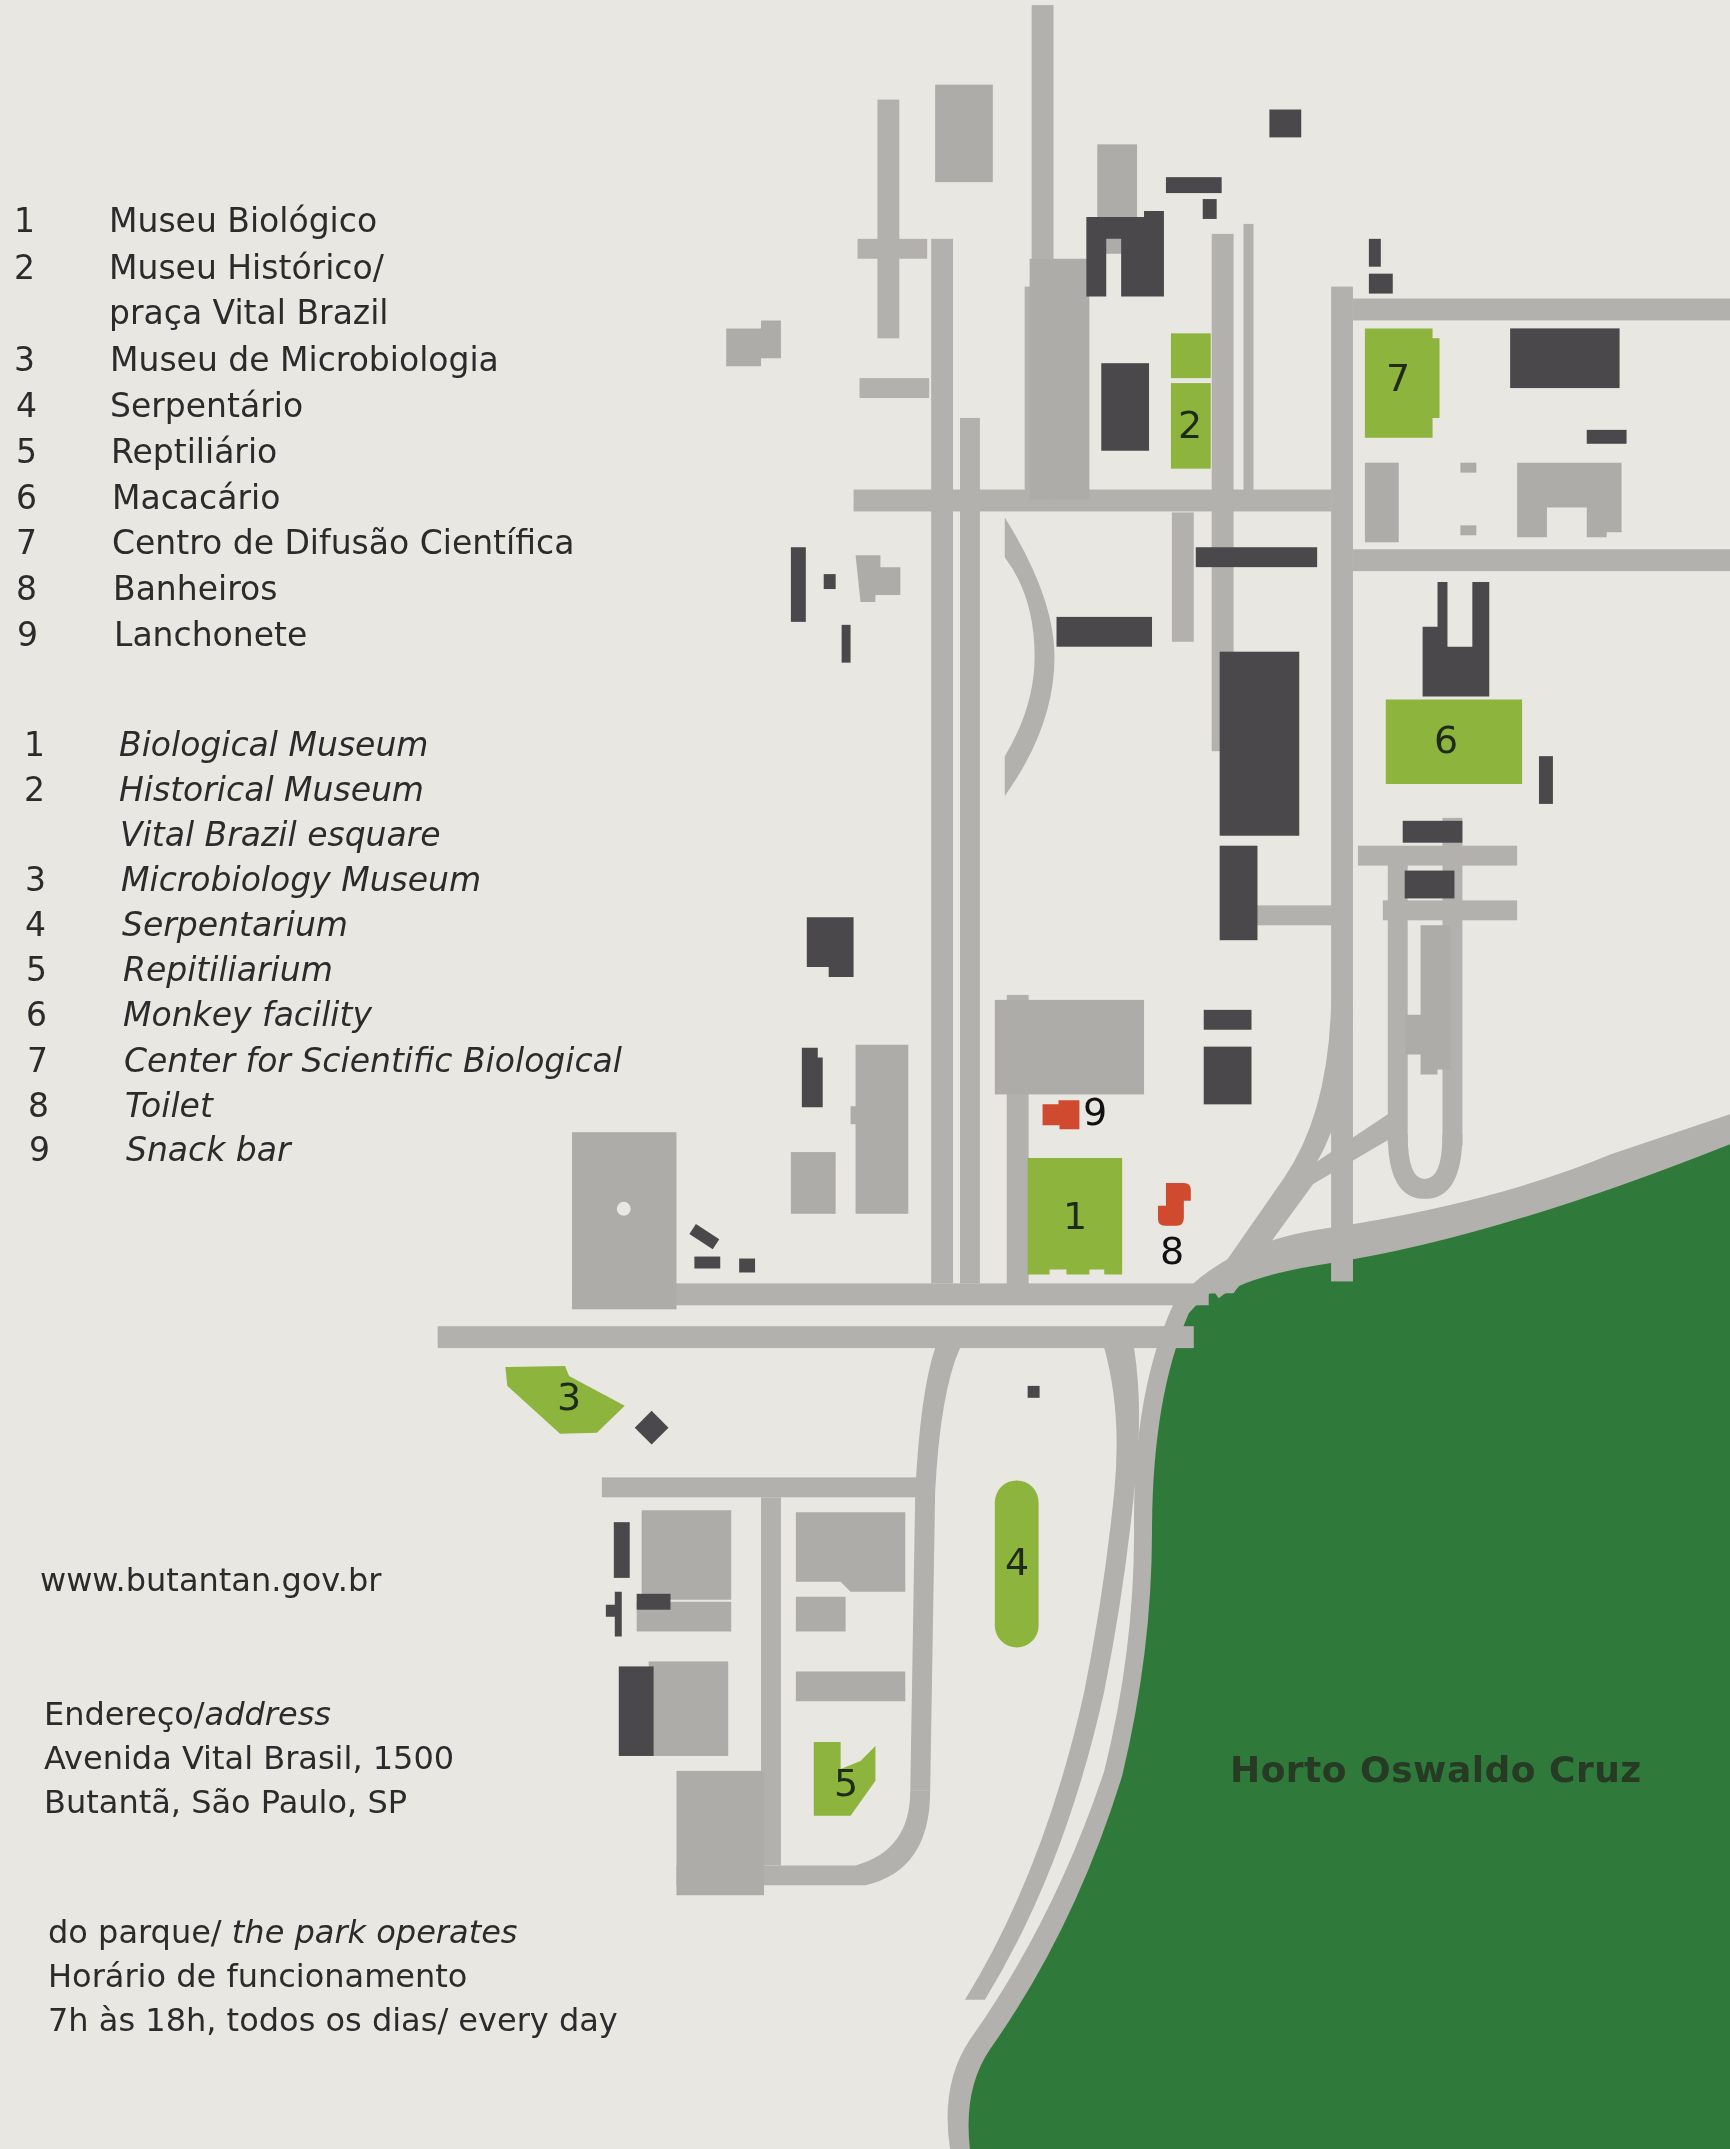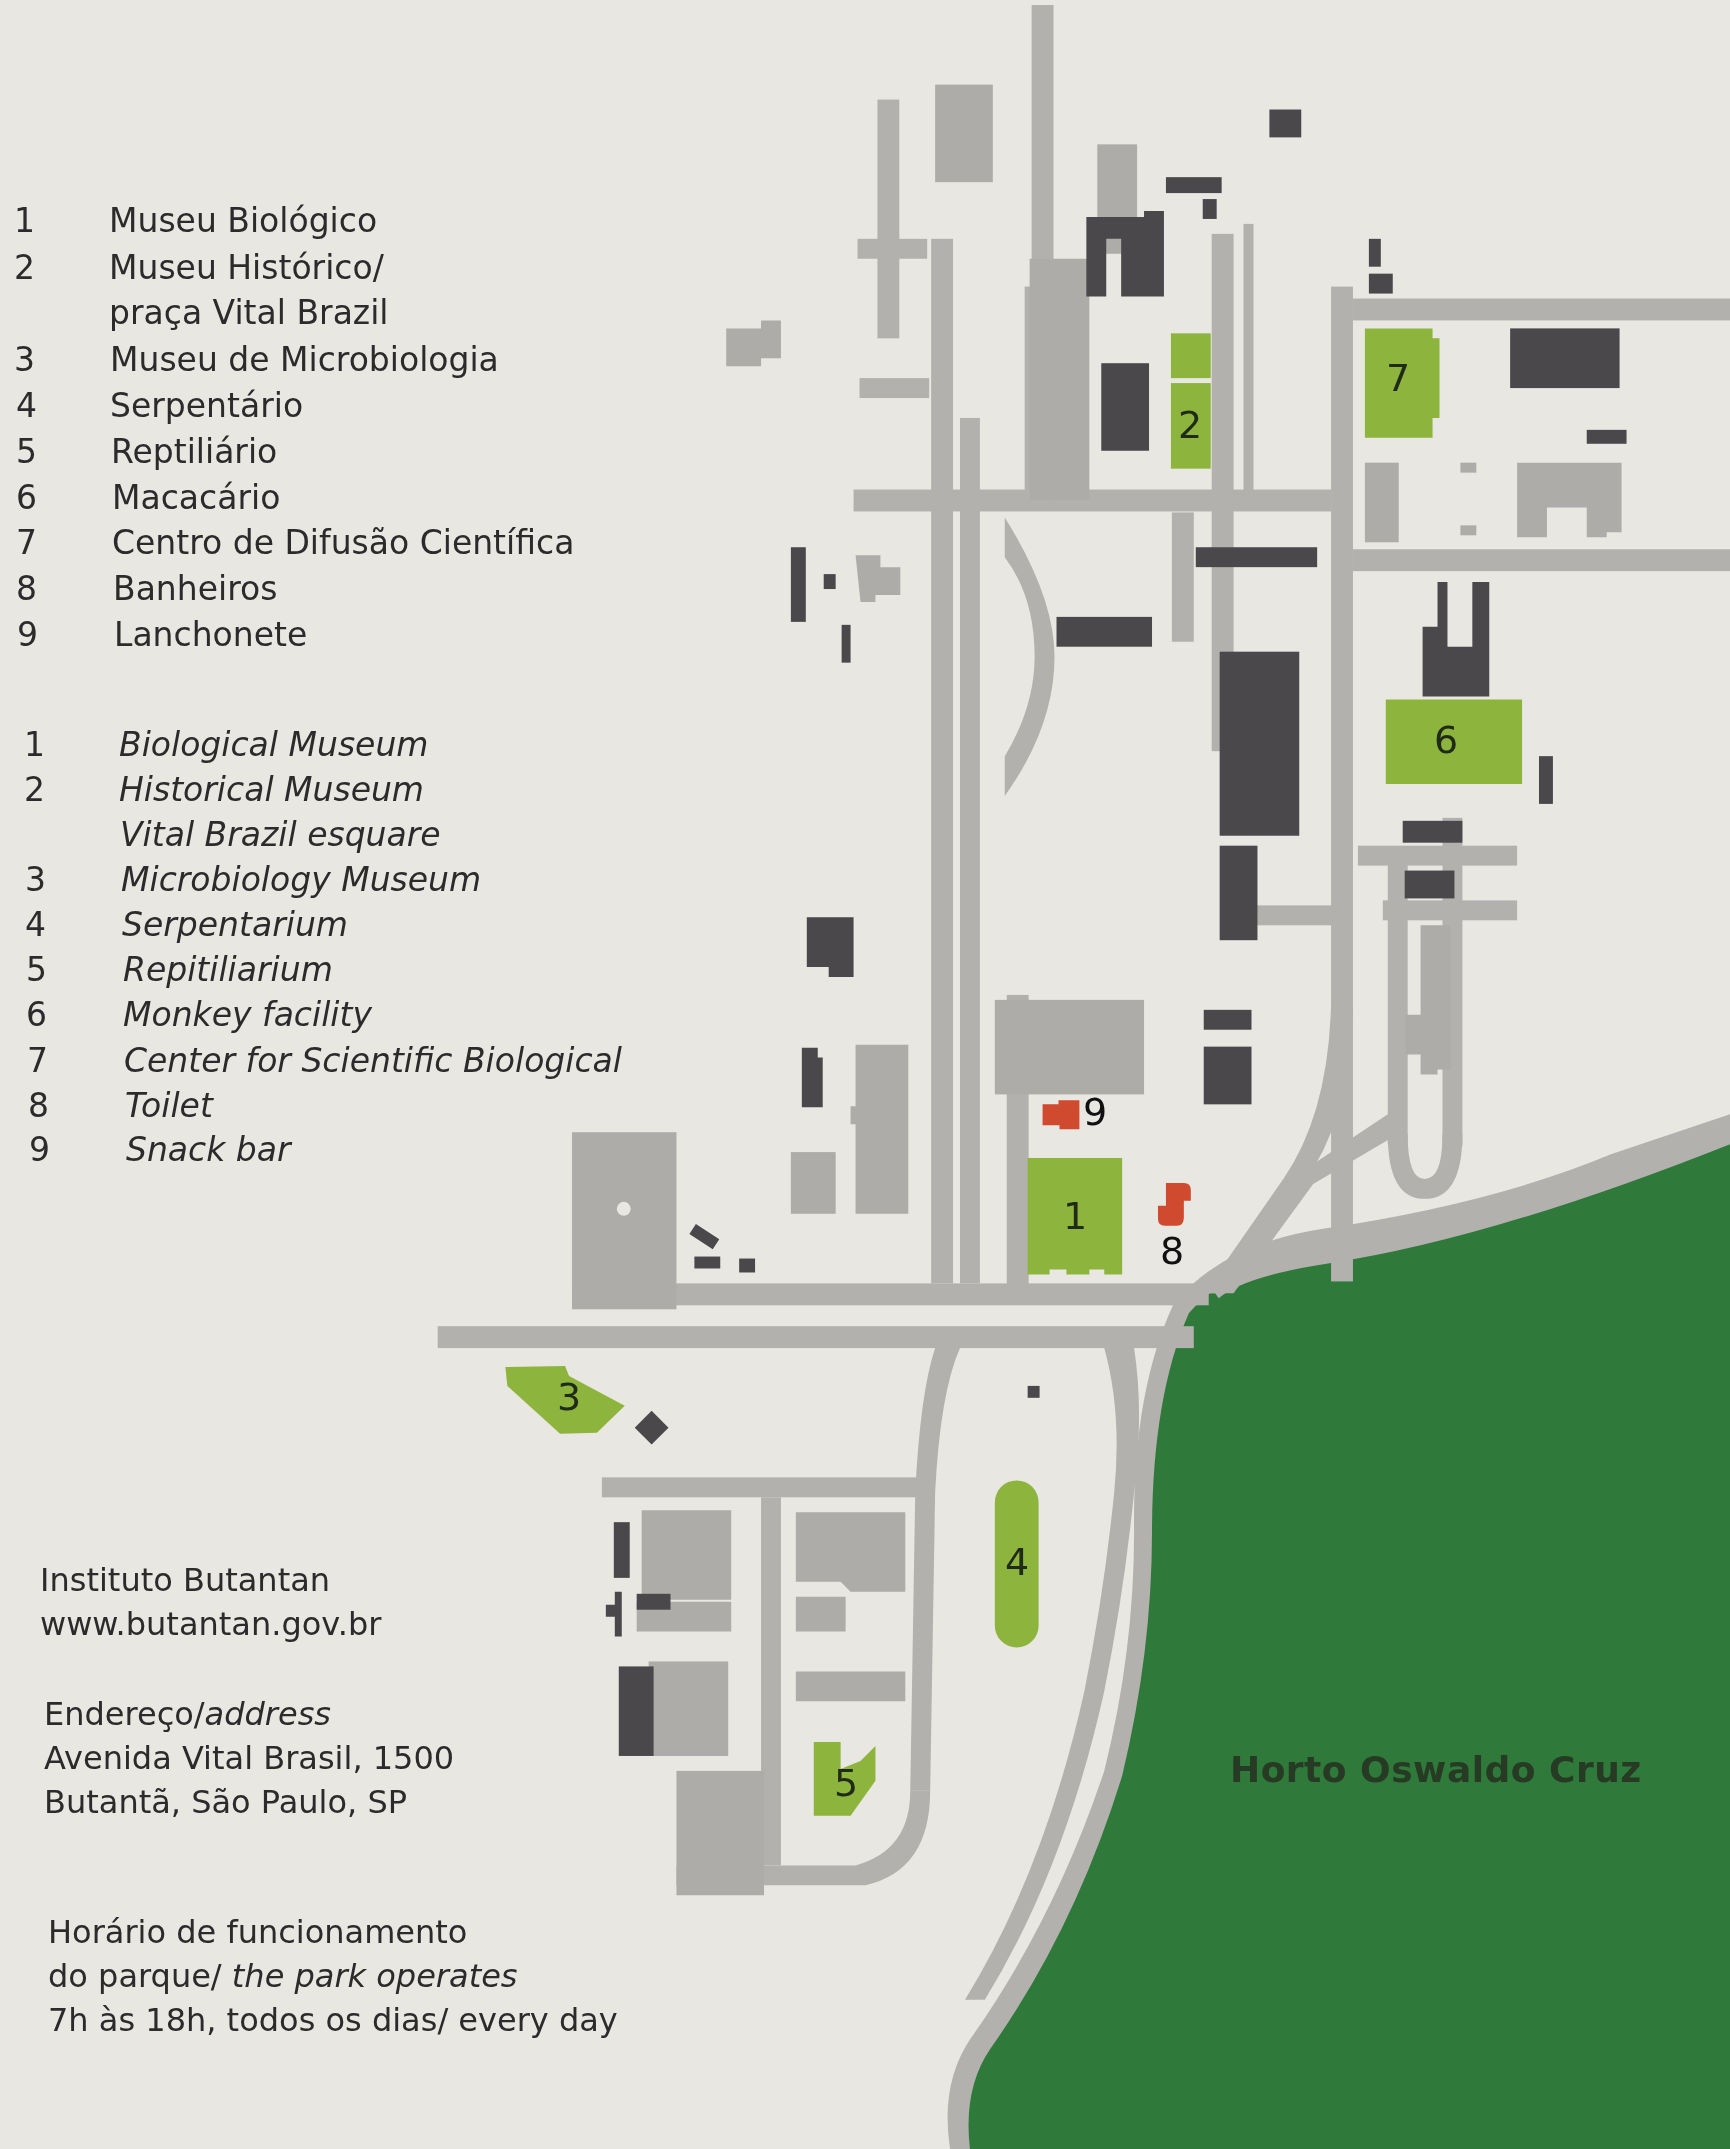--- a/index.html
+++ b/index.html
@@ -246,28 +246,27 @@
         <span class="leg-num" style="left:28px; font-style:normal">8</span>
         <span class="leg-label" style="left:125px">Toilet</span>
       </div>
     <div class="leg-row" style="top:1130px;">
         <span class="leg-num" style="left:29px; font-style:normal">9</span>
         <span class="leg-label" style="left:126px">Snack bar</span>
       </div>
   </div>
 
   <div class="info" style="left:40px; top:1558px;">
-    <div>Instituto Butantan</div>
     <div>www.butantan.gov.br</div>
   </div>
   <div class="info" style="left:44px; top:1692px;">
     <div><span>Endereço/</span><span class="italic">address</span></div>
     <div>Avenida Vital Brasil, 1500</div>
     <div>Butantã, São Paulo, SP</div>
   </div>
   <div class="info" style="left:48px; top:1910px;">
+    <div><span>do parque/ </span><span class="italic">the park operates</span></div>
     <div>Horário de funcionamento</div>
-    <div><span>do parque/ </span><span class="italic">the park operates</span></div>
     <div>7h às 18h, todos os dias/ every day</div>
   </div>
 
 </div>
 
 
 </body></html>

